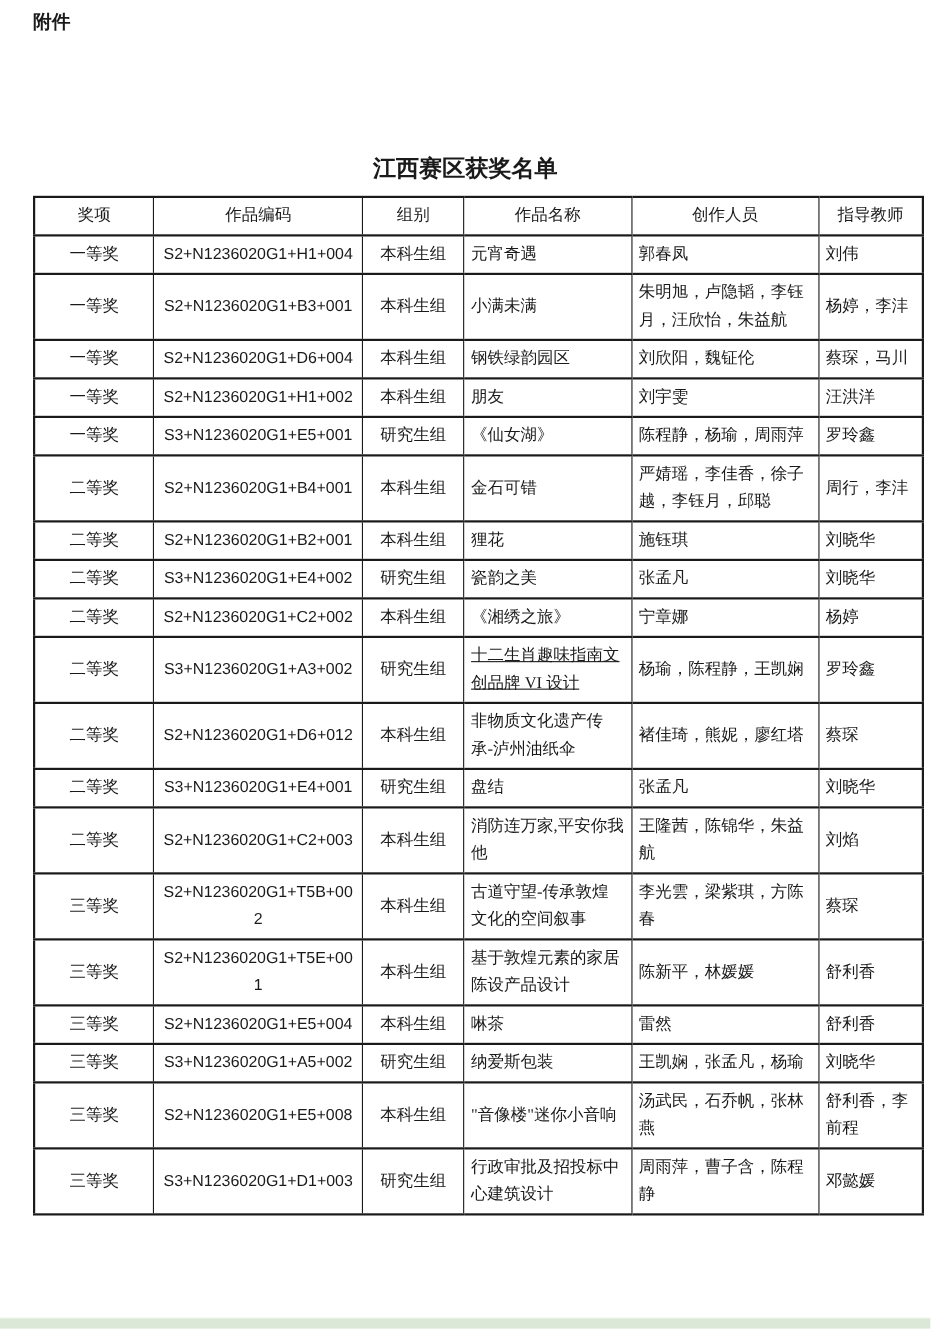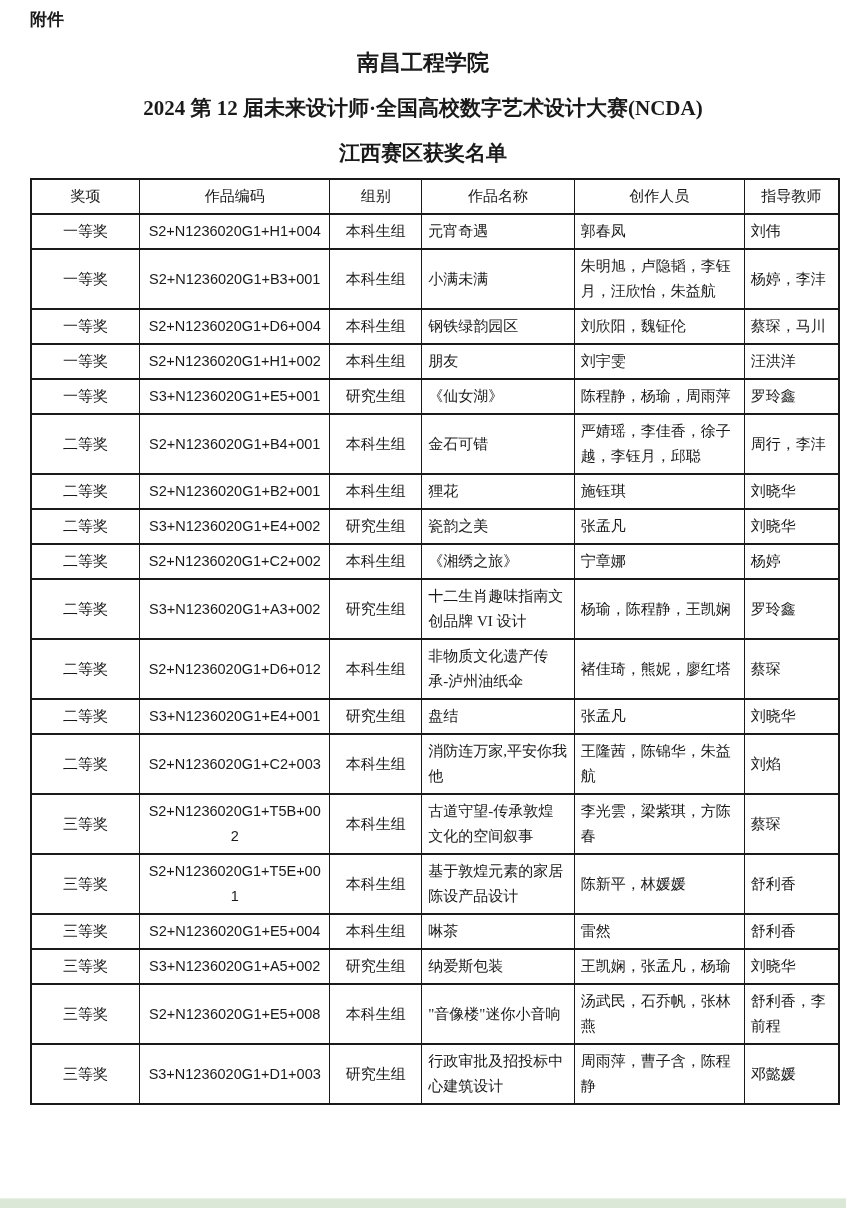--- a/index.html
+++ b/index.html
@@ -87,23 +87,21 @@
     border-top: 1px solid #e9f1e6;
   }
 </style>
 </head>
 <body>
 
 <div class="page">
 
   <div class="attachment">附件</div>
 
-  <div class="title t1">南昌工程学院</div>
-
-  <div class="title t2">2024 第 12 届未来设计师·全国高校数字艺术设计大赛(NCDA)</div>
+
 
   <div class="title t3">江西赛区获奖名单</div>
 
   <table class="awards" style="border-color: rgb(26, 26, 26);">
     <thead>
       <tr id="awards-head-row">
           <th style="border-color: rgb(26, 26, 26);">奖项</th>
           <th style="border-color: rgb(26, 26, 26);">作品编码</th>
           <th style="border-color: rgb(26, 26, 26);">组别</th>
           <th style="border-color: rgb(26, 26, 26);">作品名称</th>
@@ -181,21 +179,21 @@
           <td class="c-code" style="border-color: rgb(26, 26, 26);">S2+N1236020G1+C2+002</td>
           <td class="c-group" style="border-color: rgb(26, 26, 26);">本科生组</td>
           <td class="c-title" style="border-color: rgb(26, 26, 26);">《湘绣之旅》</td>
           <td class="c-creators" style="border-color: rgb(26, 26, 26);">宁章娜</td>
           <td class="c-advisors" style="border-color: rgb(26, 26, 26);">杨婷</td>
         </tr>
         <tr>
           <td class="c-award" style="border-color: rgb(26, 26, 26);">二等奖</td>
           <td class="c-code" style="border-color: rgb(26, 26, 26);">S3+N1236020G1+A3+002</td>
           <td class="c-group" style="border-color: rgb(26, 26, 26);">研究生组</td>
-          <td class="c-title" style="border-color: rgb(26, 26, 26);">十二生肖趣味指南文创品牌 VI 设计</td>
+          <td class="c-title" style="border-color: rgb(26, 26, 26); text-decoration: underline;">十二生肖趣味指南文创品牌 VI 设计</td>
           <td class="c-creators" style="border-color: rgb(26, 26, 26);">杨瑜，陈程静，王凯娴</td>
           <td class="c-advisors" style="border-color: rgb(26, 26, 26);">罗玲鑫</td>
         </tr>
         <tr>
           <td class="c-award" style="border-color: rgb(26, 26, 26);">二等奖</td>
           <td class="c-code" style="border-color: rgb(26, 26, 26);">S2+N1236020G1+D6+012</td>
           <td class="c-group" style="border-color: rgb(26, 26, 26);">本科生组</td>
           <td class="c-title" style="border-color: rgb(26, 26, 26);">非物质文化遗产传承-泸州油纸伞</td>
           <td class="c-creators" style="border-color: rgb(26, 26, 26);">褚佳琦，熊妮，廖红塔</td>
           <td class="c-advisors" style="border-color: rgb(26, 26, 26);">蔡琛</td>

